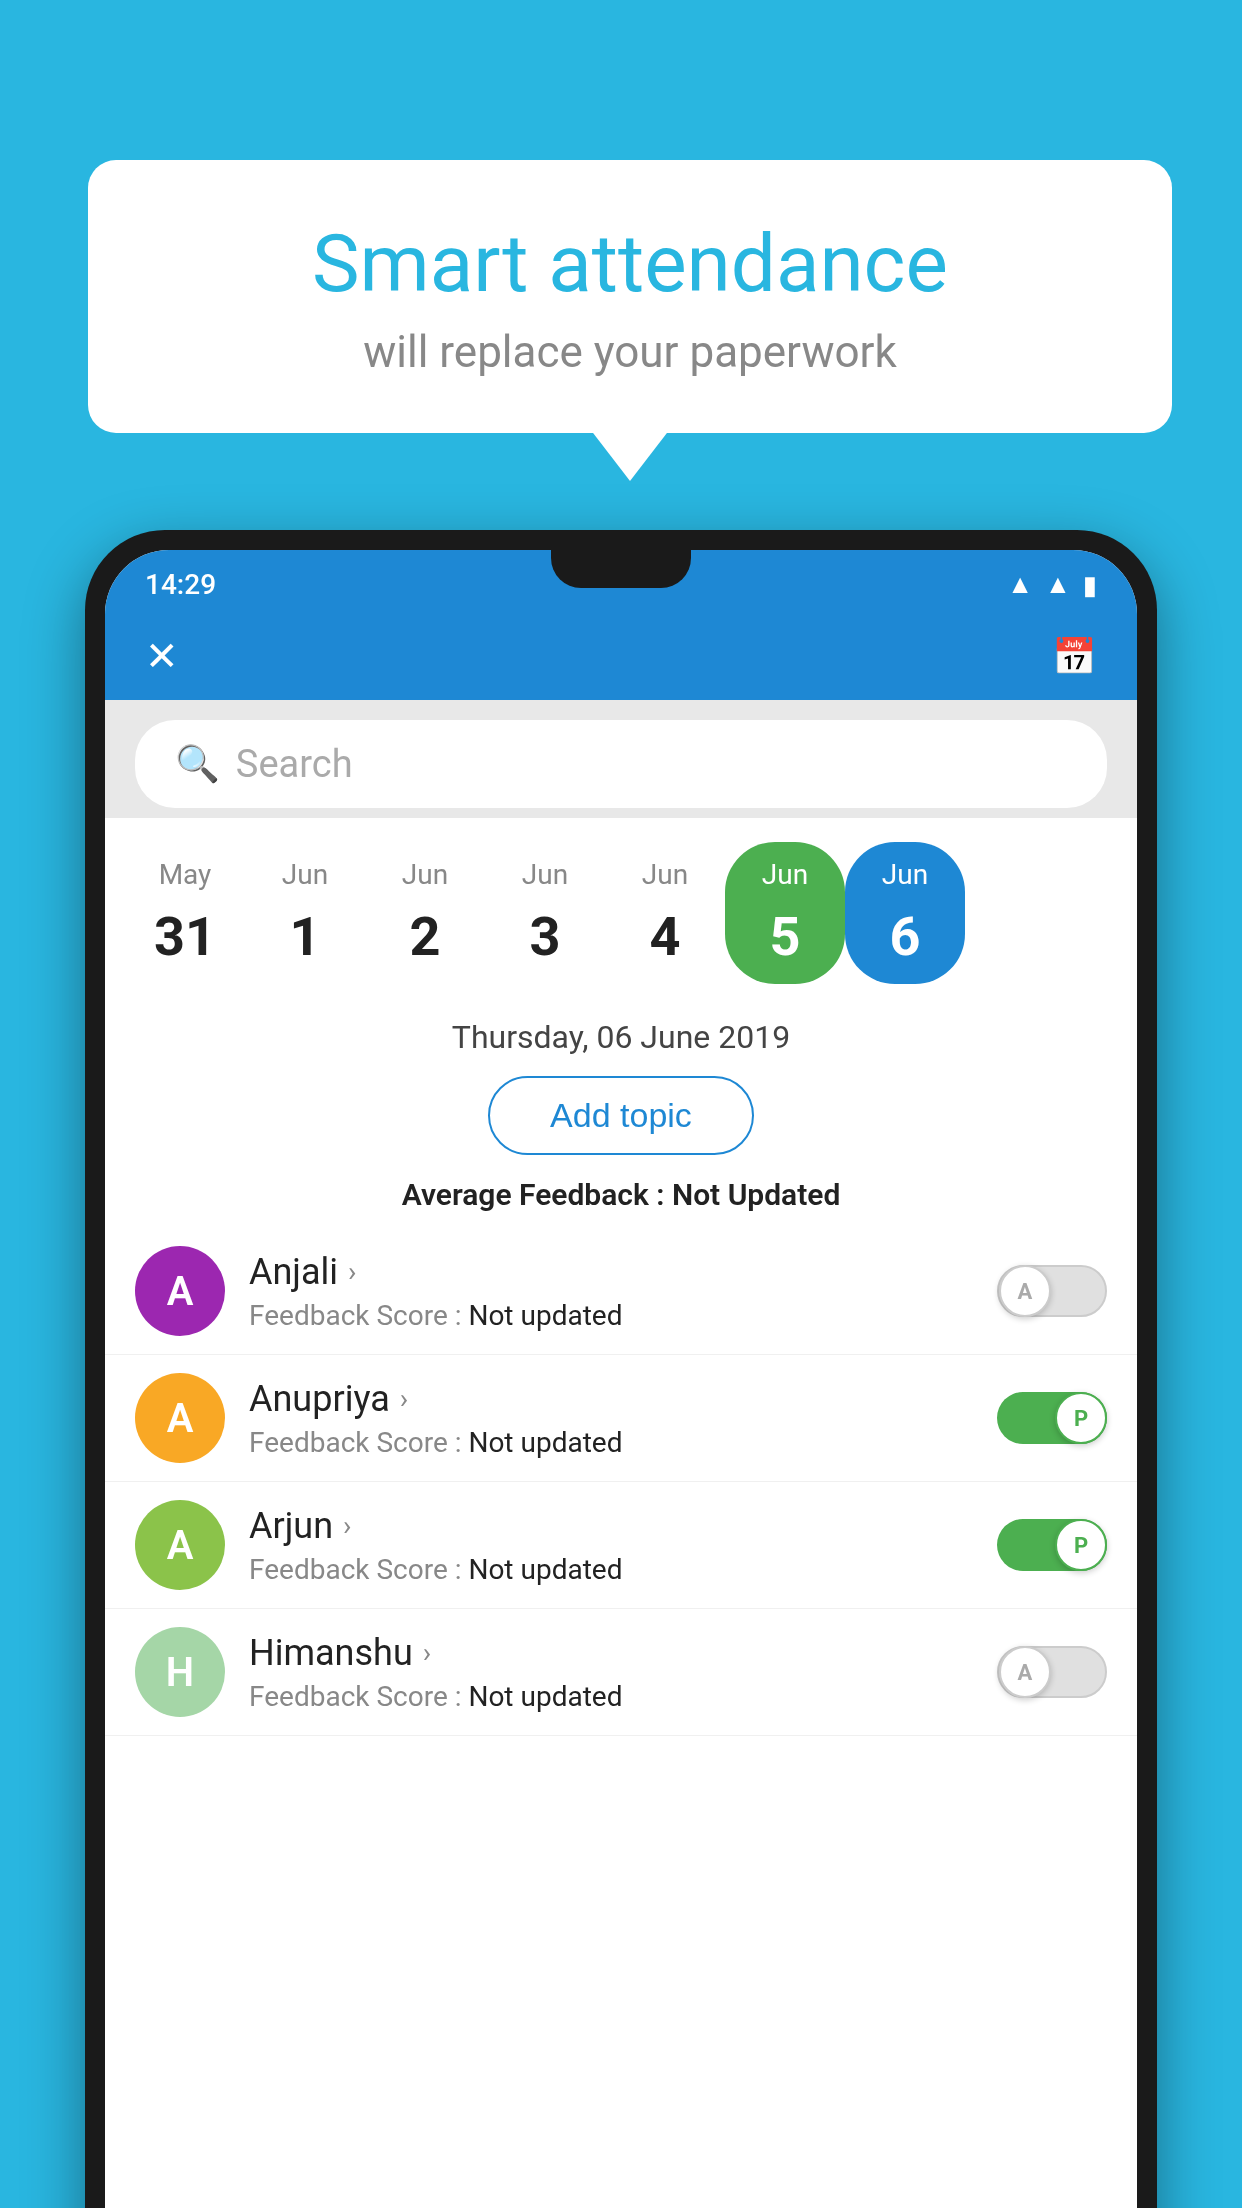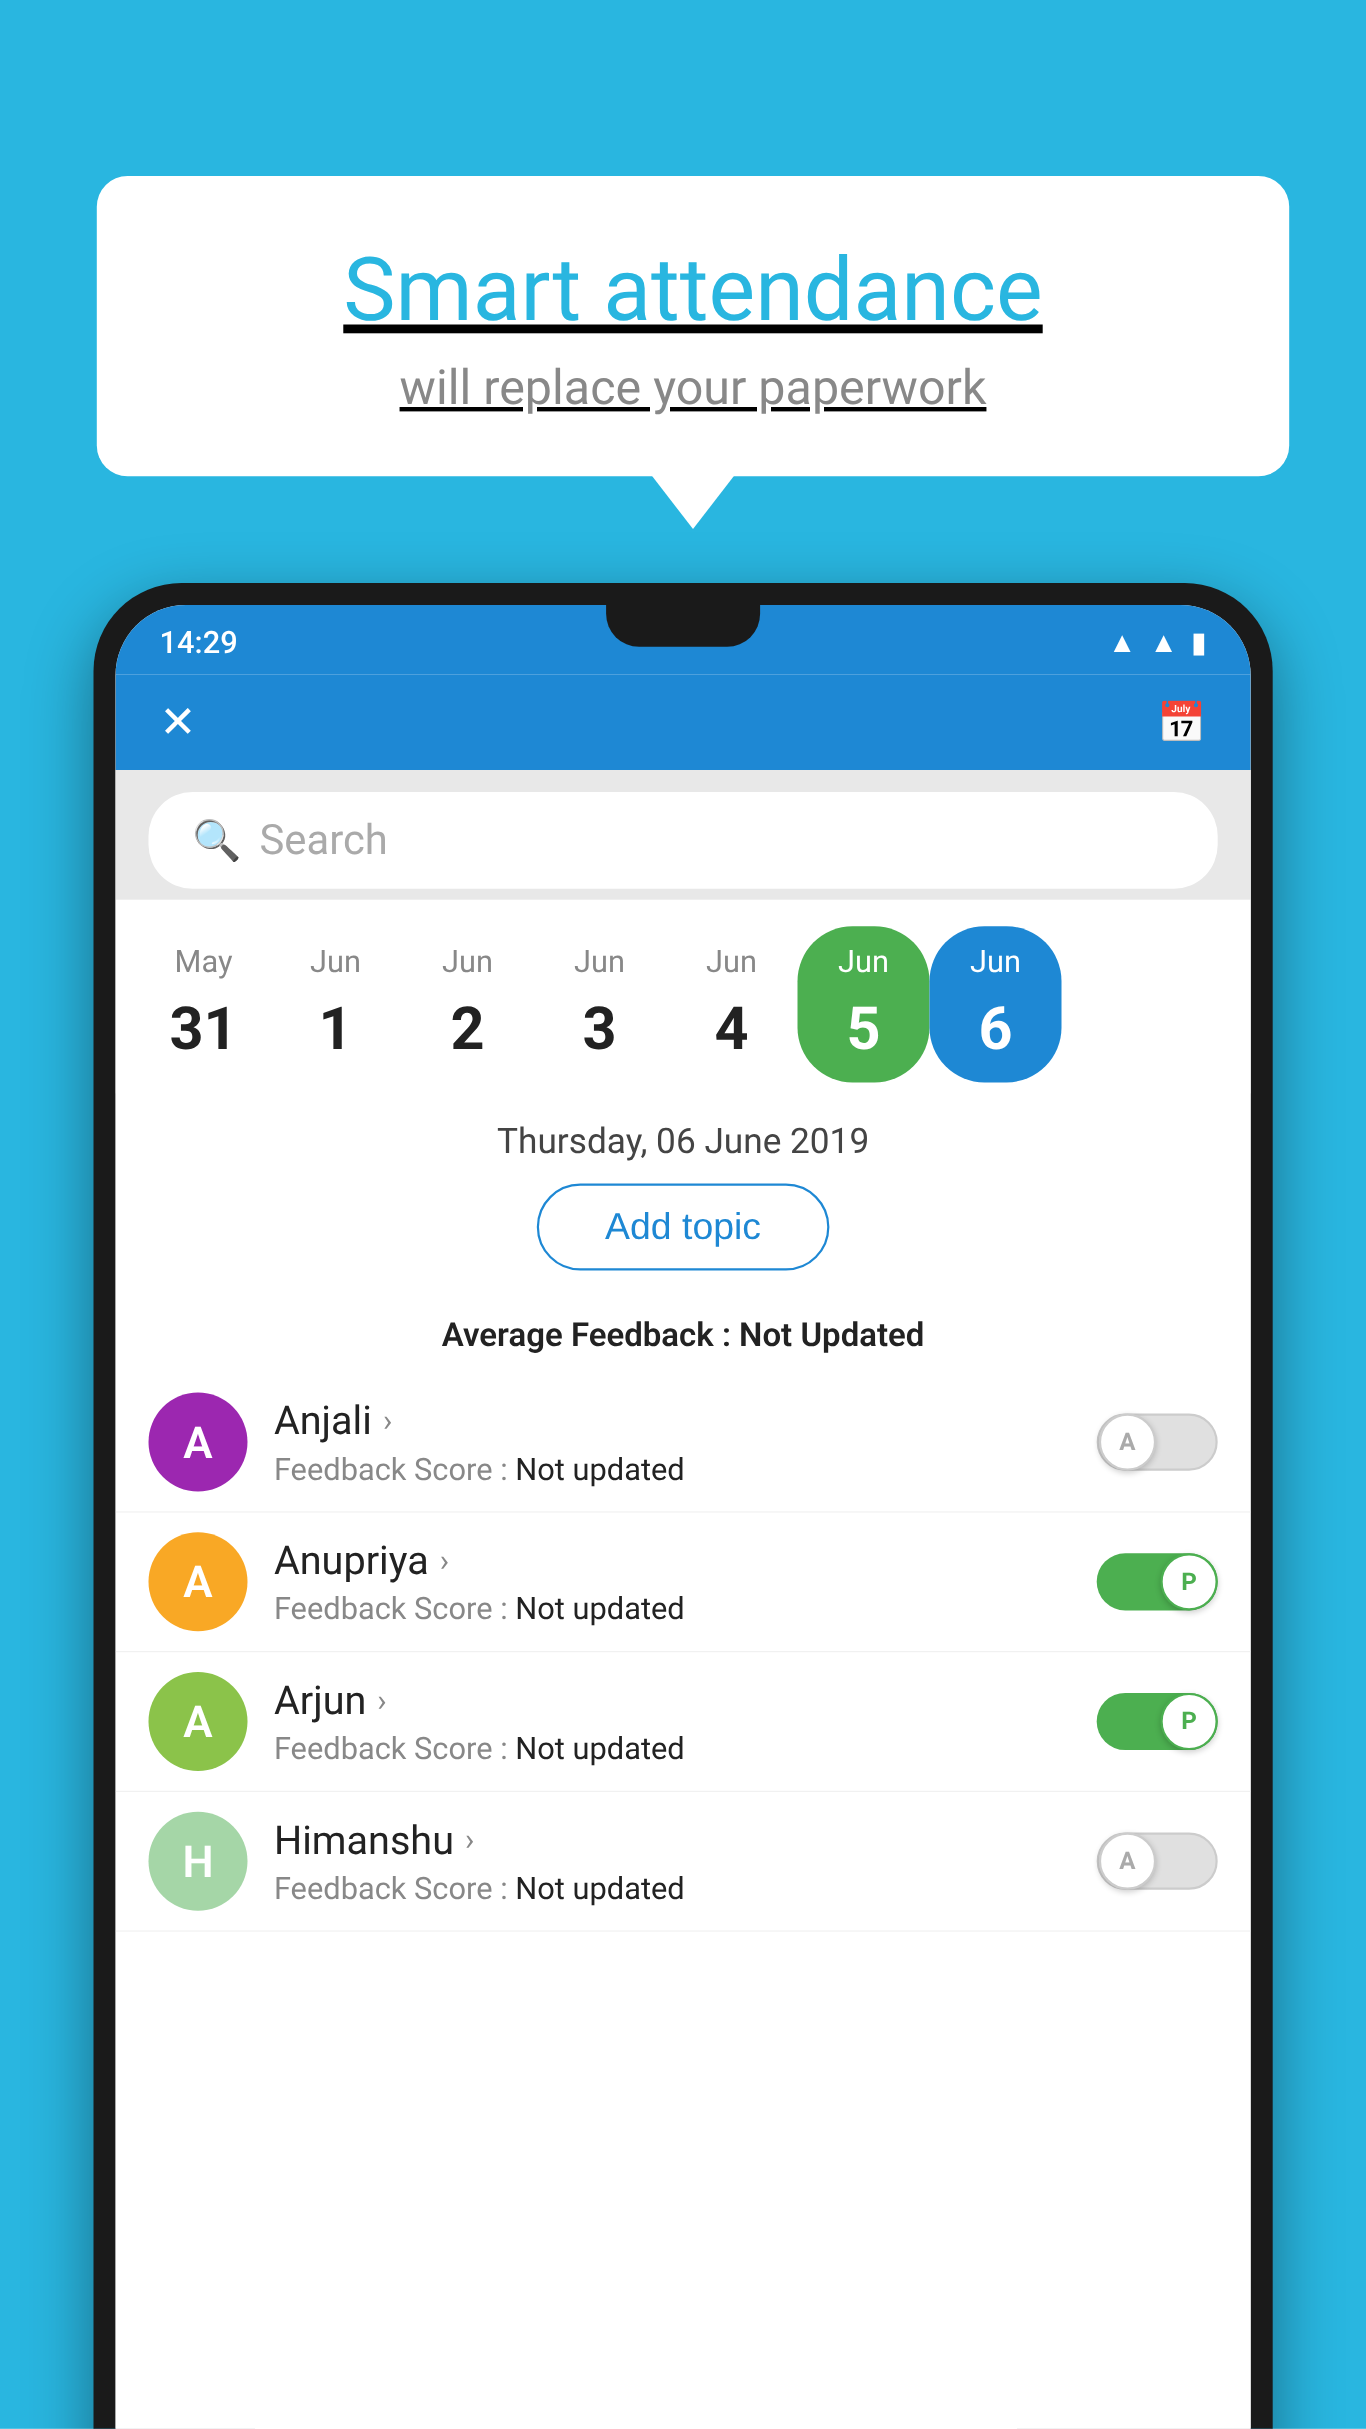--- a/index.html
+++ b/index.html
@@ -11,21 +11,20 @@
       overflow: hidden;
       position: relative;
     }
 
     
     .speech-bubble-container {
       position: absolute;
       top: 160px;
       left: 88px;
       right: 70px;
-      text-decoration: underline;
     }
     .speech-bubble {
       background: white;
       border-radius: 28px;
       padding: 60px 50px 55px;
       text-align: center;
       position: relative;
     }
     .speech-bubble::after {
       content: '';
@@ -233,21 +232,20 @@
       background: white;
       cursor: pointer;
     }
 
     
     .avg-feedback {
       text-align: center;
       font-size: 30px;
       color: #666;
       padding: 6px 20px 16px;
-      margin-top: 20px;
     }
     .avg-feedback span {
       color: #222;
       font-weight: 600;
     }
 
     
     .student-list {
       flex: 1;
       overflow: hidden;

